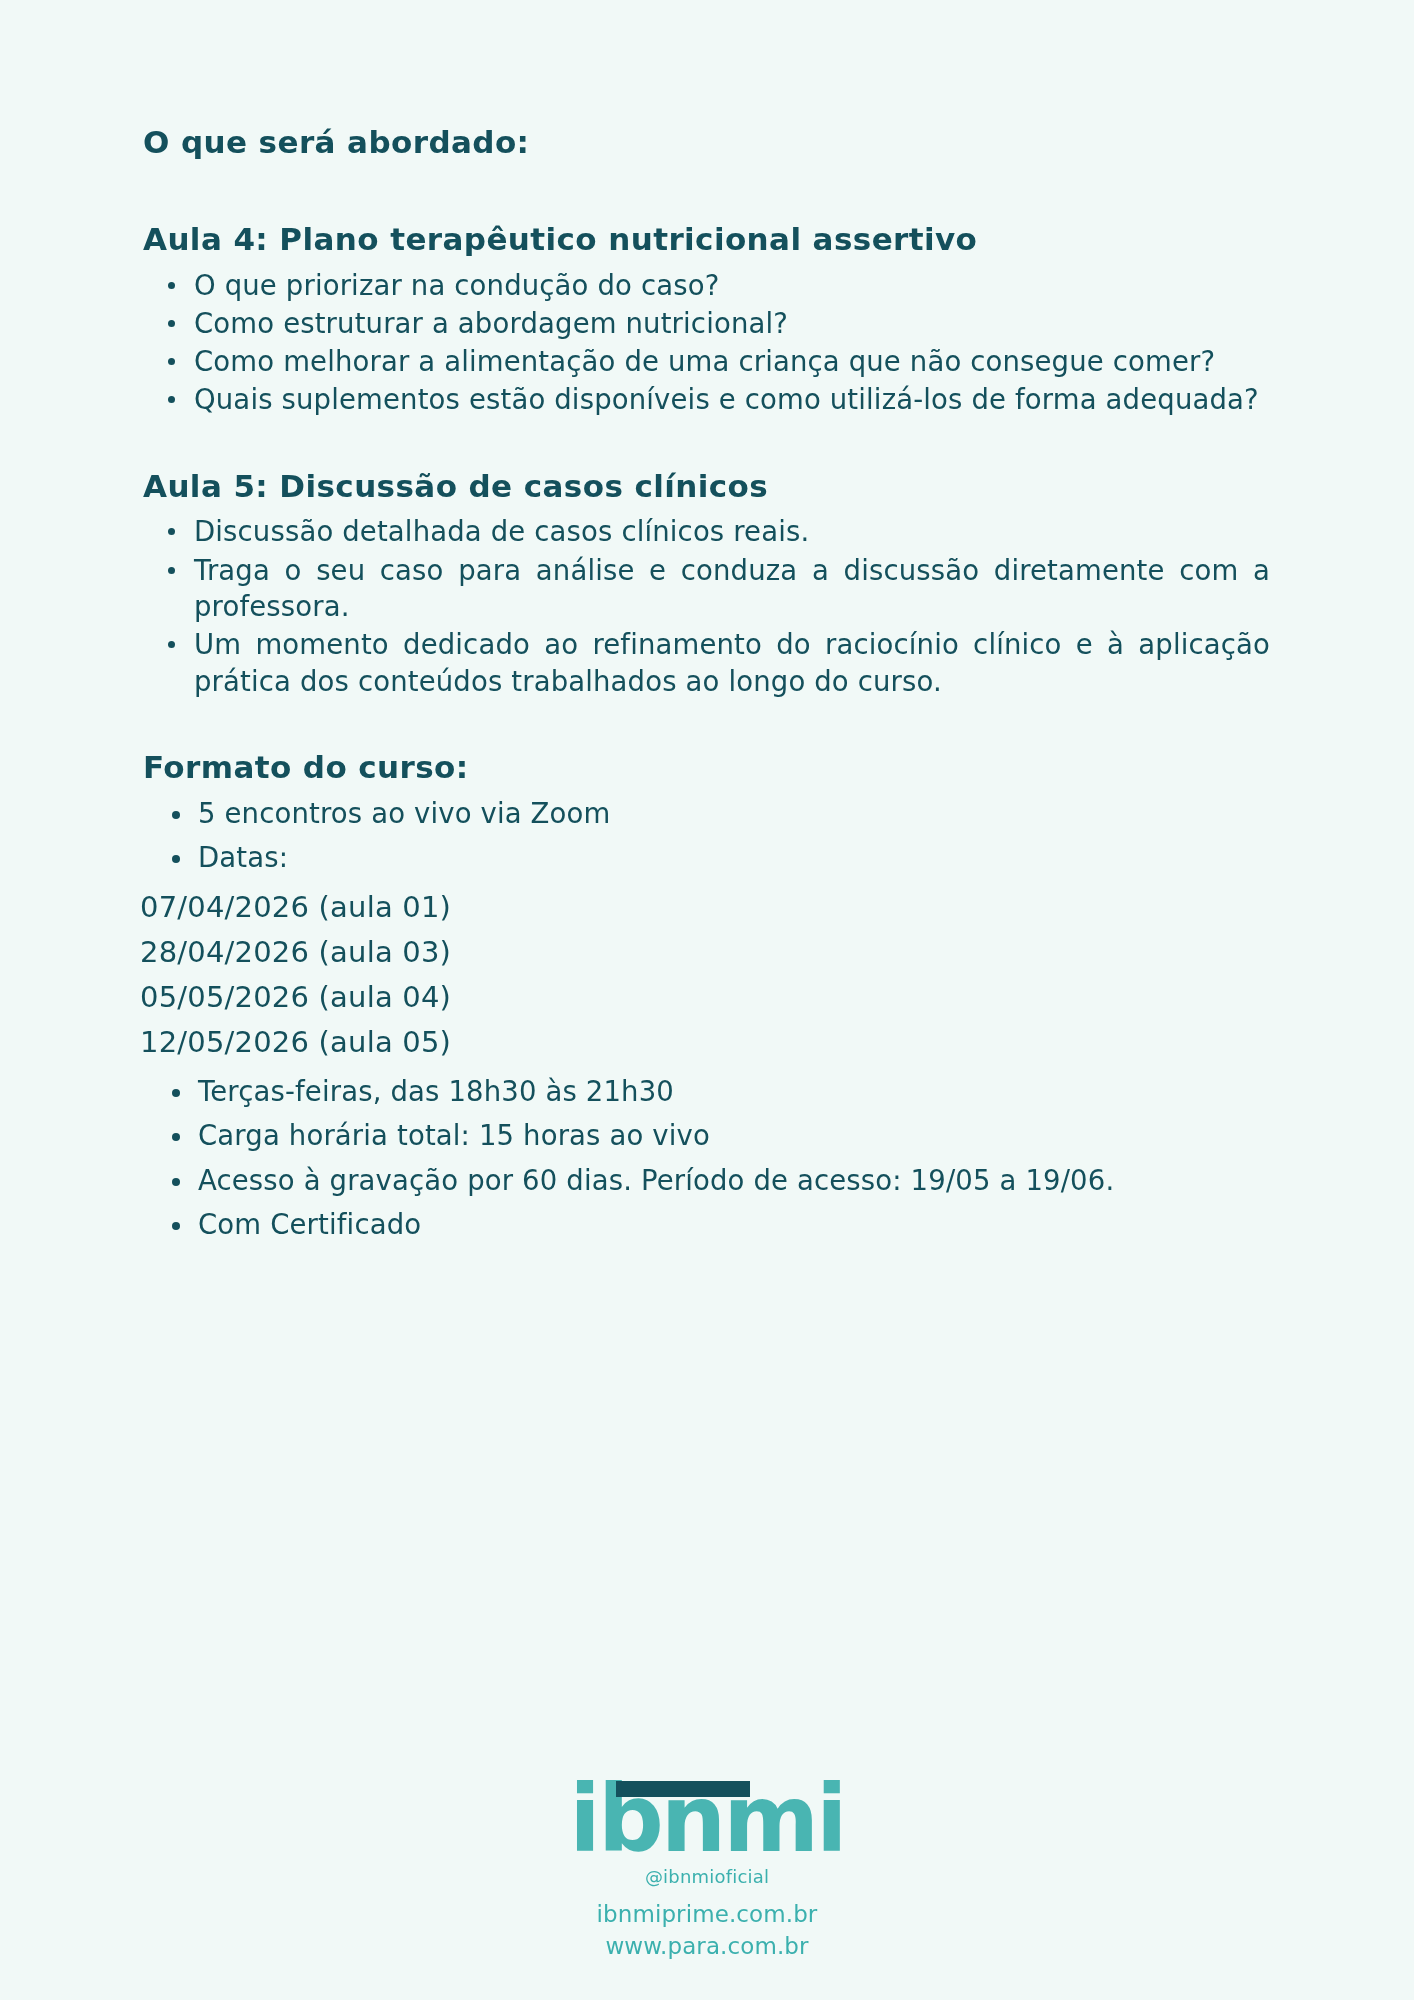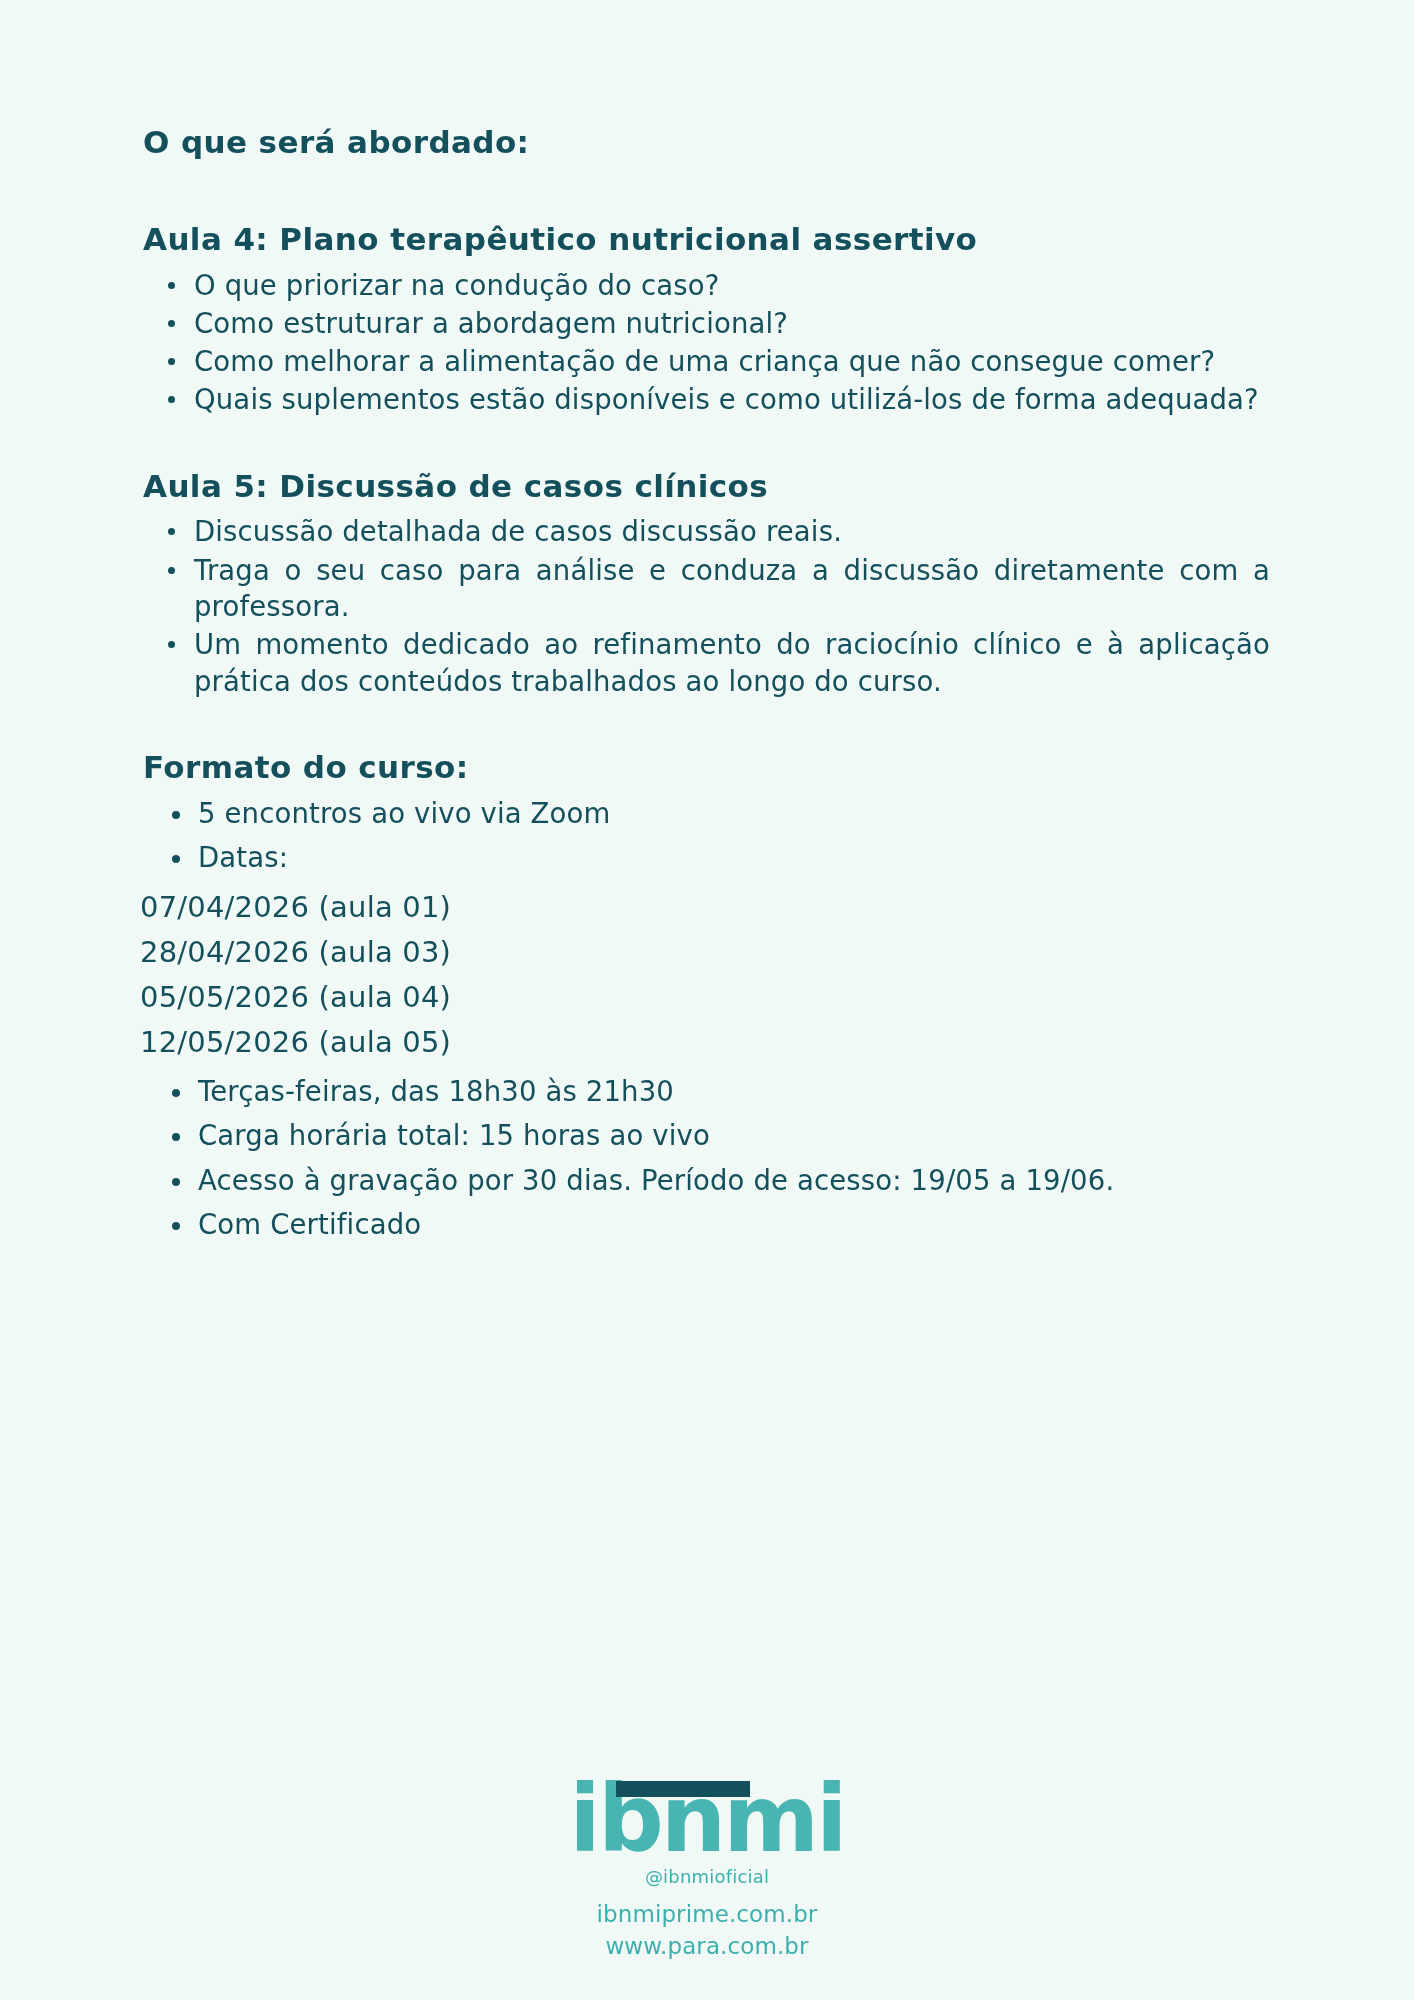--- a/index.html
+++ b/index.html
@@ -170,21 +170,21 @@
       <li>Como estruturar a abordagem nutricional?</li>
       <li>Como melhorar a alimentação de uma criança que não consegue comer?</li>
       <li>Quais suplementos estão disponíveis e como utilizá-los de forma adequada?</li>
     </ul>
 
     <div class="block-gap-md"></div>
 
     <h2 class="section-heading">Aula 5: Discussão de casos clínicos</h2>
 
     <ul class="bullets">
-      <li class="no-justify">Discussão detalhada de casos discussão reais.</li>
+      <li class="no-justify">Discussão detalhada de casos clínicos reais.</li>
       <li>Traga o seu caso para análise e conduza a discussão diretamente com a professora.</li>
       <li>Um momento dedicado ao refinamento do raciocínio clínico e à aplicação prática dos conteúdos trabalhados ao longo do curso.</li>
     </ul>
 
     <div class="block-gap-md"></div>
 
     <h2 class="section-heading">Formato do curso:</h2>
 
     <ul class="bullets format-list">
       <li class="no-justify">5 encontros ao vivo via Zoom</li>
@@ -194,21 +194,21 @@
     <ul class="dates">
       <li>07/04/2026 (aula 01)</li>
       <li>28/04/2026 (aula 03)</li>
       <li>05/05/2026 (aula 04)</li>
       <li>12/05/2026 (aula 05)</li>
     </ul>
 
     <ul class="bullets format-list">
       <li class="no-justify">Terças-feiras, das 18h30 às 21h30</li>
       <li class="no-justify">Carga horária total: 15 horas ao vivo</li>
-      <li>Acesso à gravação por 30 dias. Período de acesso: 19/05 a 19/06.</li>
+      <li>Acesso à gravação por 60 dias. Período de acesso: 19/05 a 19/06.</li>
       <li class="no-justify">Com Certificado</li>
     </ul>
 
   </div>
 
   <div class="footer">
     <div class="logo">
       <span class="logo-word">ibnmi</span>
       <span class="logo-bar"></span>
     </div>

